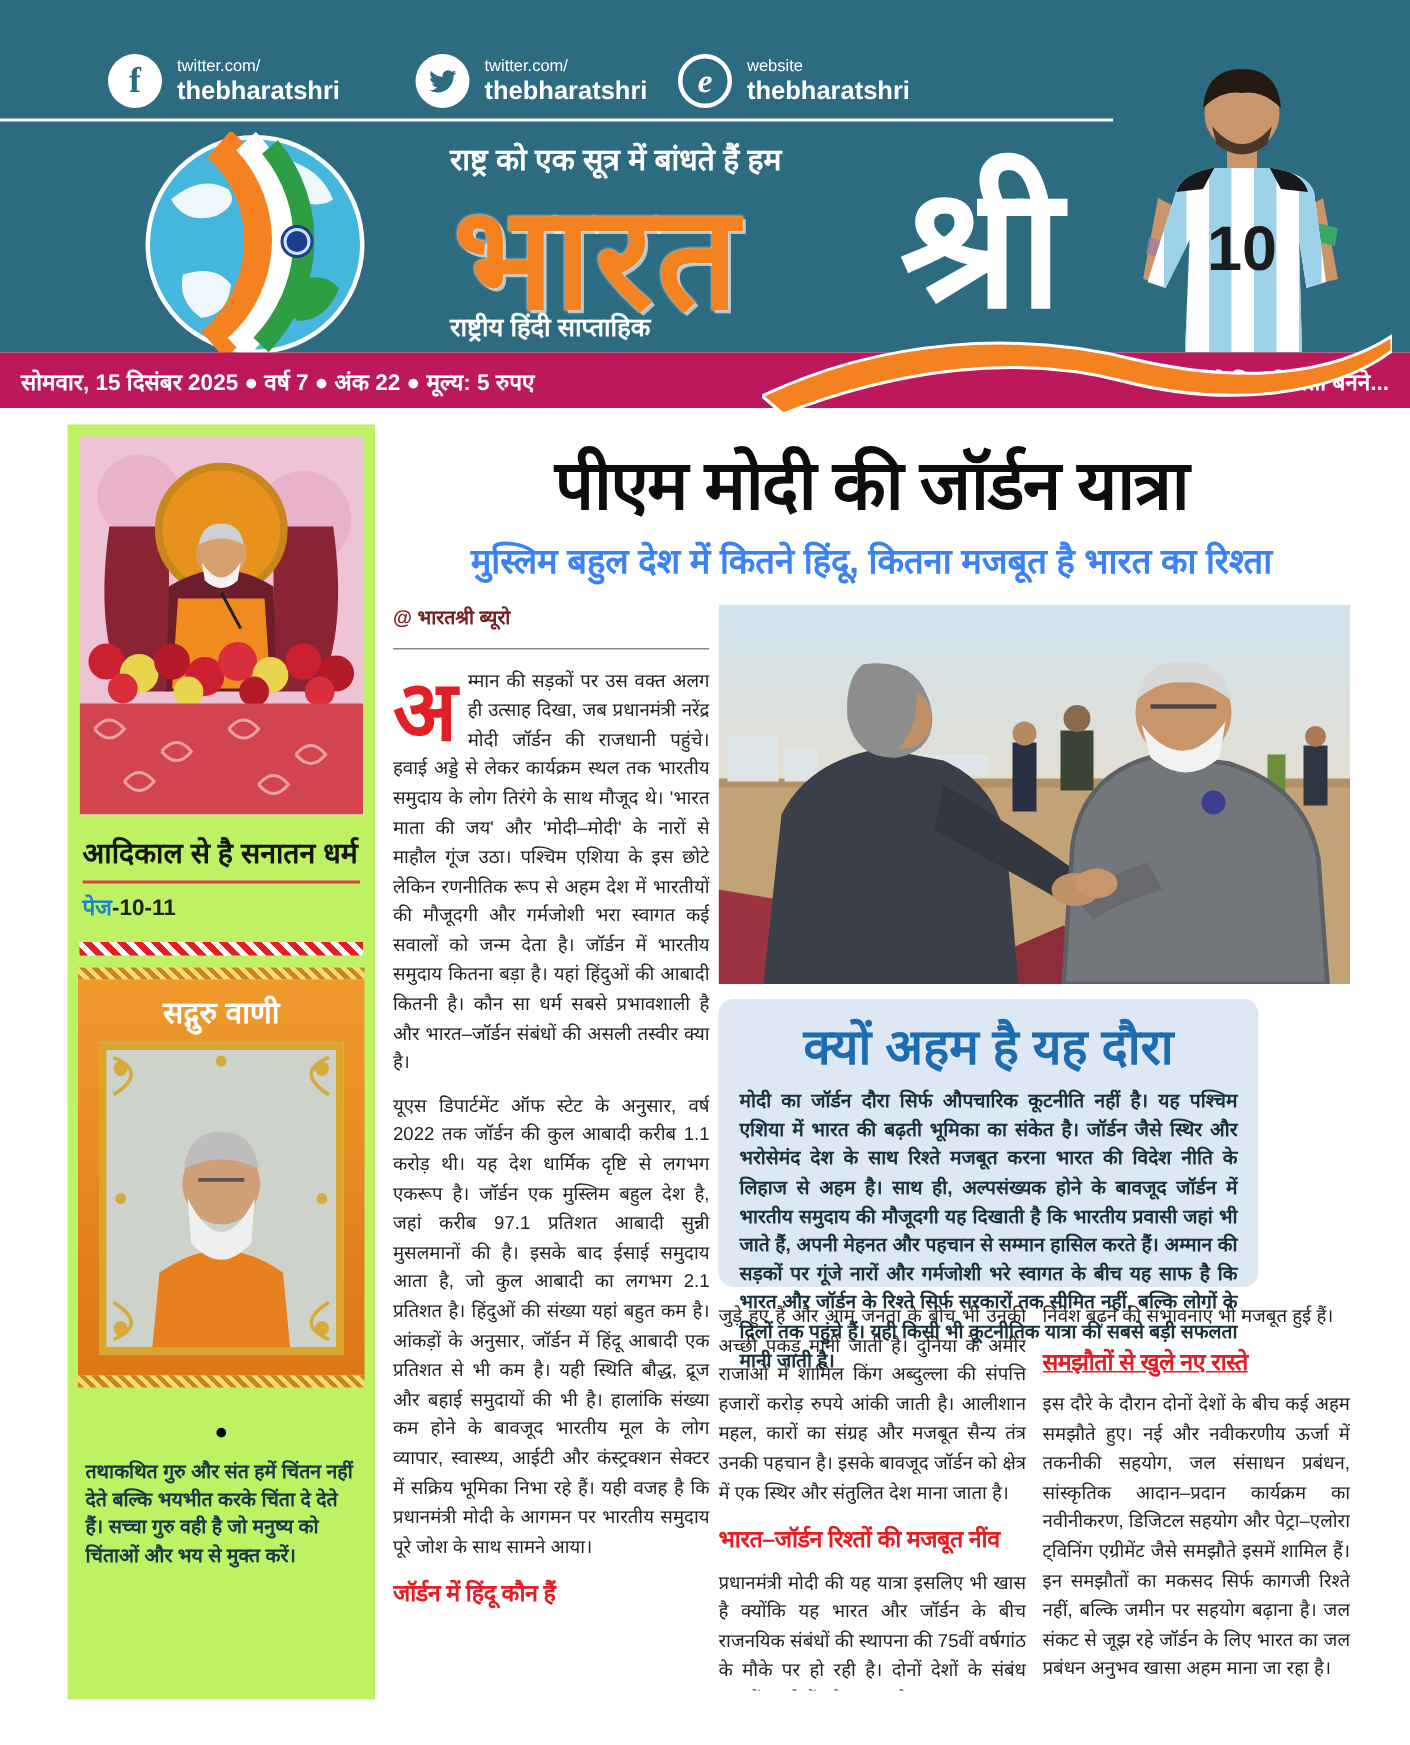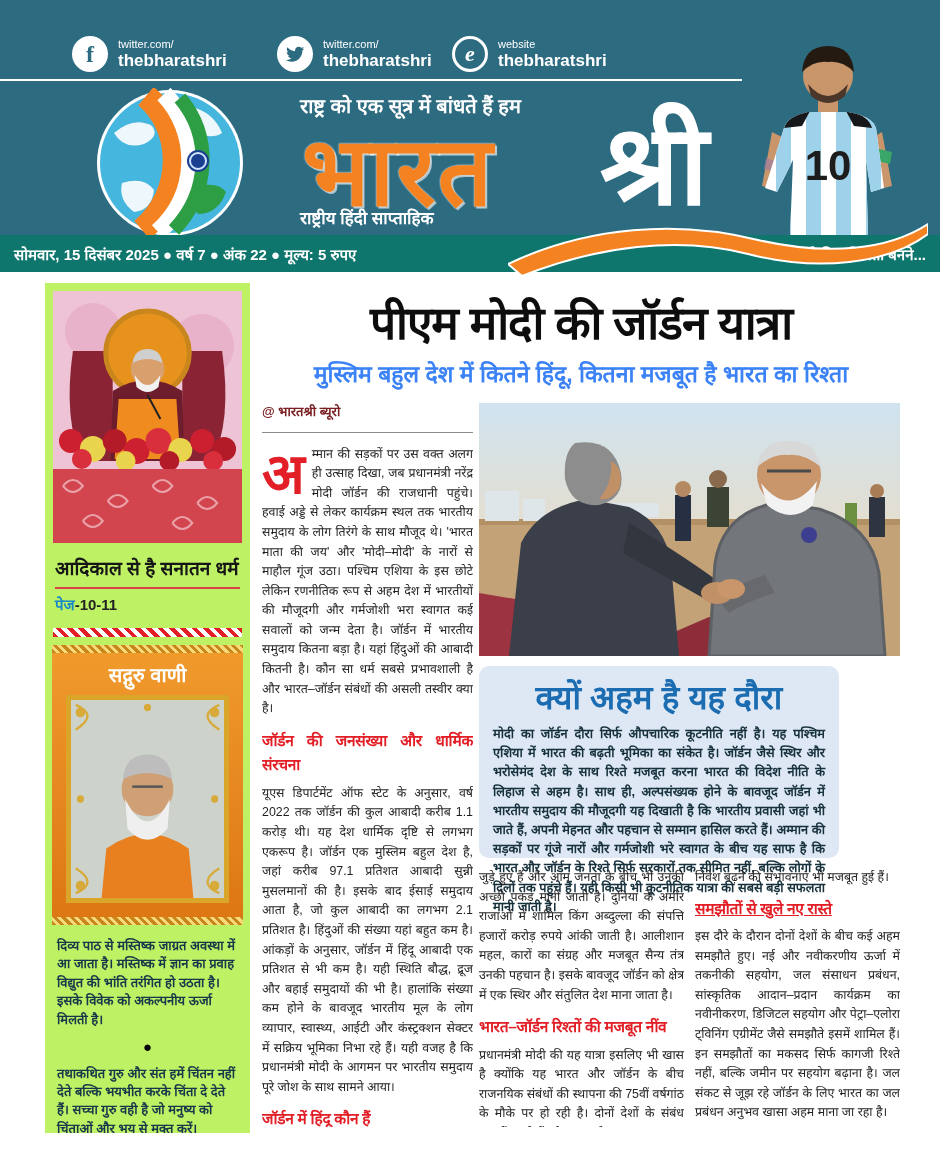--- a/index.html
+++ b/index.html
@@ -14,21 +14,21 @@
   .social-text .l2{font-size:17px;font-weight:bold;line-height:1.15;}
   .header-rule{position:absolute;top:79px;left:0;width:742px;height:2px;background:#fff;}
   .tagline{position:absolute;left:300px;top:92px;color:#fff;font-weight:bold;font-size:20px;}
   .word-bharat{position:absolute;left:302px;top:102px;font-size:96px;font-weight:900;color:#f58220;text-shadow:0 0 2px #fff,2px 2px 0 rgba(255,255,255,.6);letter-spacing:2px;}
   .word-shri{position:absolute;left:600px;top:84px;font-size:112px;font-weight:900;color:#ffffff;font-family:"Liberation Serif","DejaVu Serif",serif;}
   .subtitle{position:absolute;left:300px;top:206px;color:#fff;font-weight:bold;font-size:17px;}
   .globe{position:absolute;left:94px;top:88px;width:152px;height:150px;}
   .messi{position:absolute;right:16px;top:28px;width:192px;height:207px;}
 
   
-  .datebar{position:absolute;left:0;top:235px;width:940px;height:37px;background:#0f766e;color:#fff;display:flex;align-items:center;justify-content:space-between;padding:0 14px;box-sizing:border-box;font-weight:bold;font-size:15px;z-index:2;}
+  .datebar{position:absolute;left:0;top:235px;width:940px;height:37px;background:#be185d;color:#fff;display:flex;align-items:center;justify-content:space-between;padding:0 14px;box-sizing:border-box;font-weight:bold;font-size:15px;z-index:2;}
   .swoosh{position:absolute;left:508px;top:212px;width:420px;height:80px;z-index:3;pointer-events:none;}
 
   
   .sidebar{position:absolute;left:45px;top:283px;width:205px;height:850px;background:#bef264;box-sizing:border-box;overflow:hidden;}
   .side-photo{margin:8px 8px 0 8px;height:252px;background:#eec3d6;overflow:hidden;}
   .teaser{padding:12px 10px 6px 10px;}
   .teaser-title{font-size:19px;font-weight:bold;color:#161616;border-bottom:2px solid #d8444a;padding-bottom:6px;margin-bottom:5px;}
   .teaser-page{font-size:15px;font-weight:bold;color:#222;}
   .teaser-page .pg{color:#1787c8;}
   .hatch-red{height:9px;margin:8px 8px;background:repeating-linear-gradient(45deg,#e21f26 0 4px,#ffffff 4px 8px);}
@@ -226,35 +226,33 @@
             <path d="M44 64 Q46 44 65 44 Q84 44 86 64 Q65 54 44 64Z" fill="#bdbdbd"></path>
             <path d="M46 80 Q65 116 84 80 L82 104 Q65 122 48 104Z" fill="#efefef"></path>
             <line x1="52" y1="70" x2="78" y2="70" stroke="#555" stroke-width="2"></line>
           </svg>
         </div>
       </div>
       <div class="hatch-gold"></div>
     </div>
 
     <div class="quotes">
-      <p>दिव्य पाठ से मस्तिष्क जाग्रत अवस्था में आ जाता है। मस्तिष्क में ज्ञान का प्रवाह विद्युत की भांति तरंगित हो उठता है। इसके विवेक को अकल्पनीय ऊर्जा मिलती है।</p>
       <div class="qsep">●</div>
       <p>तथाकथित गुरु और संत हमें चिंतन नहीं देते बल्कि भयभीत करके चिंता दे देते हैं। सच्चा गुरु वही है जो मनुष्य को चिंताओं और भय से मुक्त करें।</p>
 
     </div>
   </div>
 
   <div class="headline">पीएम मोदी की जॉर्डन यात्रा</div>
   <div class="subheadline">मुस्लिम बहुल देश में कितने हिंदू, कितना मजबूत है भारत का रिश्ता</div>
 
   <div class="col col1">
     <div class="byline">@  भारतश्री ब्यूरो</div>
     <div class="byline-rule"></div>
     <p><span class="dropcap">अ</span><span>म्मान की सड़कों पर उस वक्त अलग ही उत्साह दिखा, जब प्रधानमंत्री नरेंद्र मोदी जॉर्डन की राजधानी पहुंचे। हवाई अड्डे से लेकर कार्यक्रम स्थल तक भारतीय समुदाय के लोग तिरंगे के साथ मौजूद थे। 'भारत माता की जय' और 'मोदी–मोदी' के नारों से माहौल गूंज उठा। पश्चिम एशिया के इस छोटे लेकिन रणनीतिक रूप से अहम देश में भारतीयों की मौजूदगी और गर्मजोशी भरा स्वागत कई सवालों को जन्म देता है। जॉर्डन में भारतीय समुदाय कितना बड़ा है। यहां हिंदुओं की आबादी कितनी है। कौन सा धर्म सबसे प्रभावशाली है और भारत–जॉर्डन संबंधों की असली तस्वीर क्या है।</span></p>
-    <div class="rhead">जॉर्डन की जनसंख्या और धार्मिक संरचना</div>
     <p>यूएस डिपार्टमेंट ऑफ स्टेट के अनुसार, वर्ष 2022 तक जॉर्डन की कुल आबादी करीब 1.1 करोड़ थी। यह देश धार्मिक दृष्टि से लगभग एकरूप है। जॉर्डन एक मुस्लिम बहुल देश है, जहां करीब 97.1 प्रतिशत आबादी सुन्नी मुसलमानों की है। इसके बाद ईसाई समुदाय आता है, जो कुल आबादी का लगभग 2.1 प्रतिशत है। हिंदुओं की संख्या यहां बहुत कम है। आंकड़ों के अनुसार, जॉर्डन में हिंदू आबादी एक प्रतिशत से भी कम है। यही स्थिति बौद्ध, द्रूज और बहाई समुदायों की भी है। हालांकि संख्या कम होने के बावजूद भारतीय मूल के लोग व्यापार, स्वास्थ्य, आईटी और कंस्ट्रक्शन सेक्टर में सक्रिय भूमिका निभा रहे हैं। यही वजह है कि प्रधानमंत्री मोदी के आगमन पर भारतीय समुदाय पूरे जोश के साथ सामने आया।</p>
     <div class="rhead">जॉर्डन में हिंदू कौन हैं</div>
 
   </div>
 
   <div class="photo-main">
     <svg viewBox="0 0 421 253" width="421" height="253" preserveAspectRatio="none">
       <defs>
         <linearGradient id="sky" x1="0" y1="0" x2="0" y2="1">
           <stop offset="0" stop-color="#cfe3ef"></stop>

